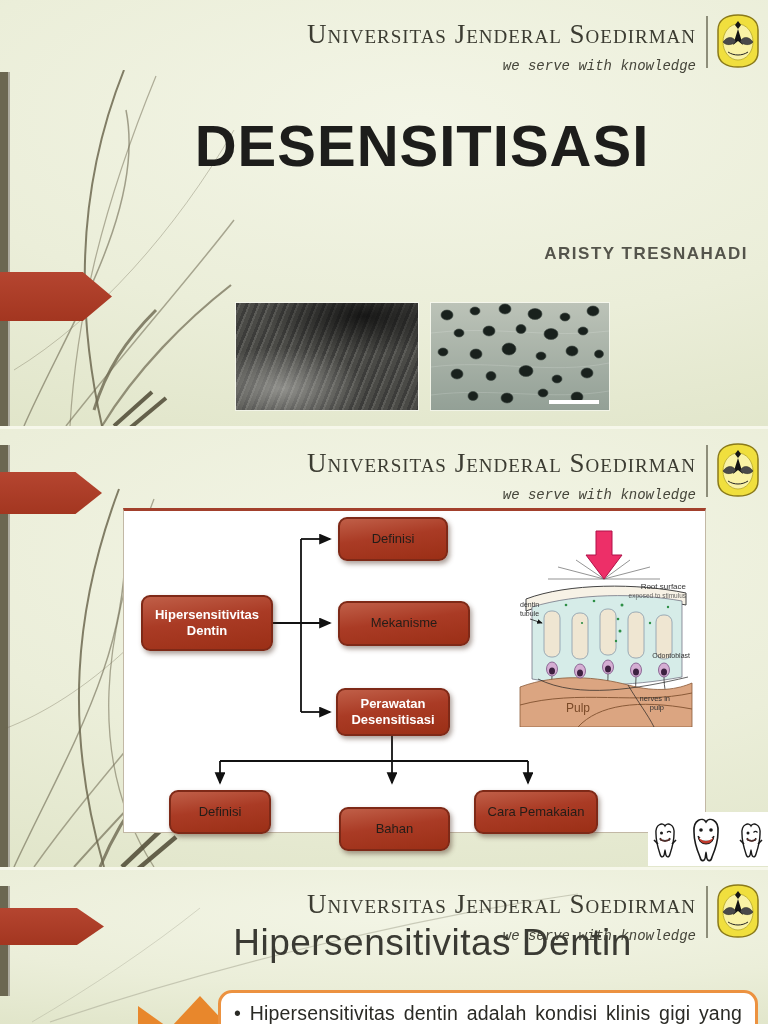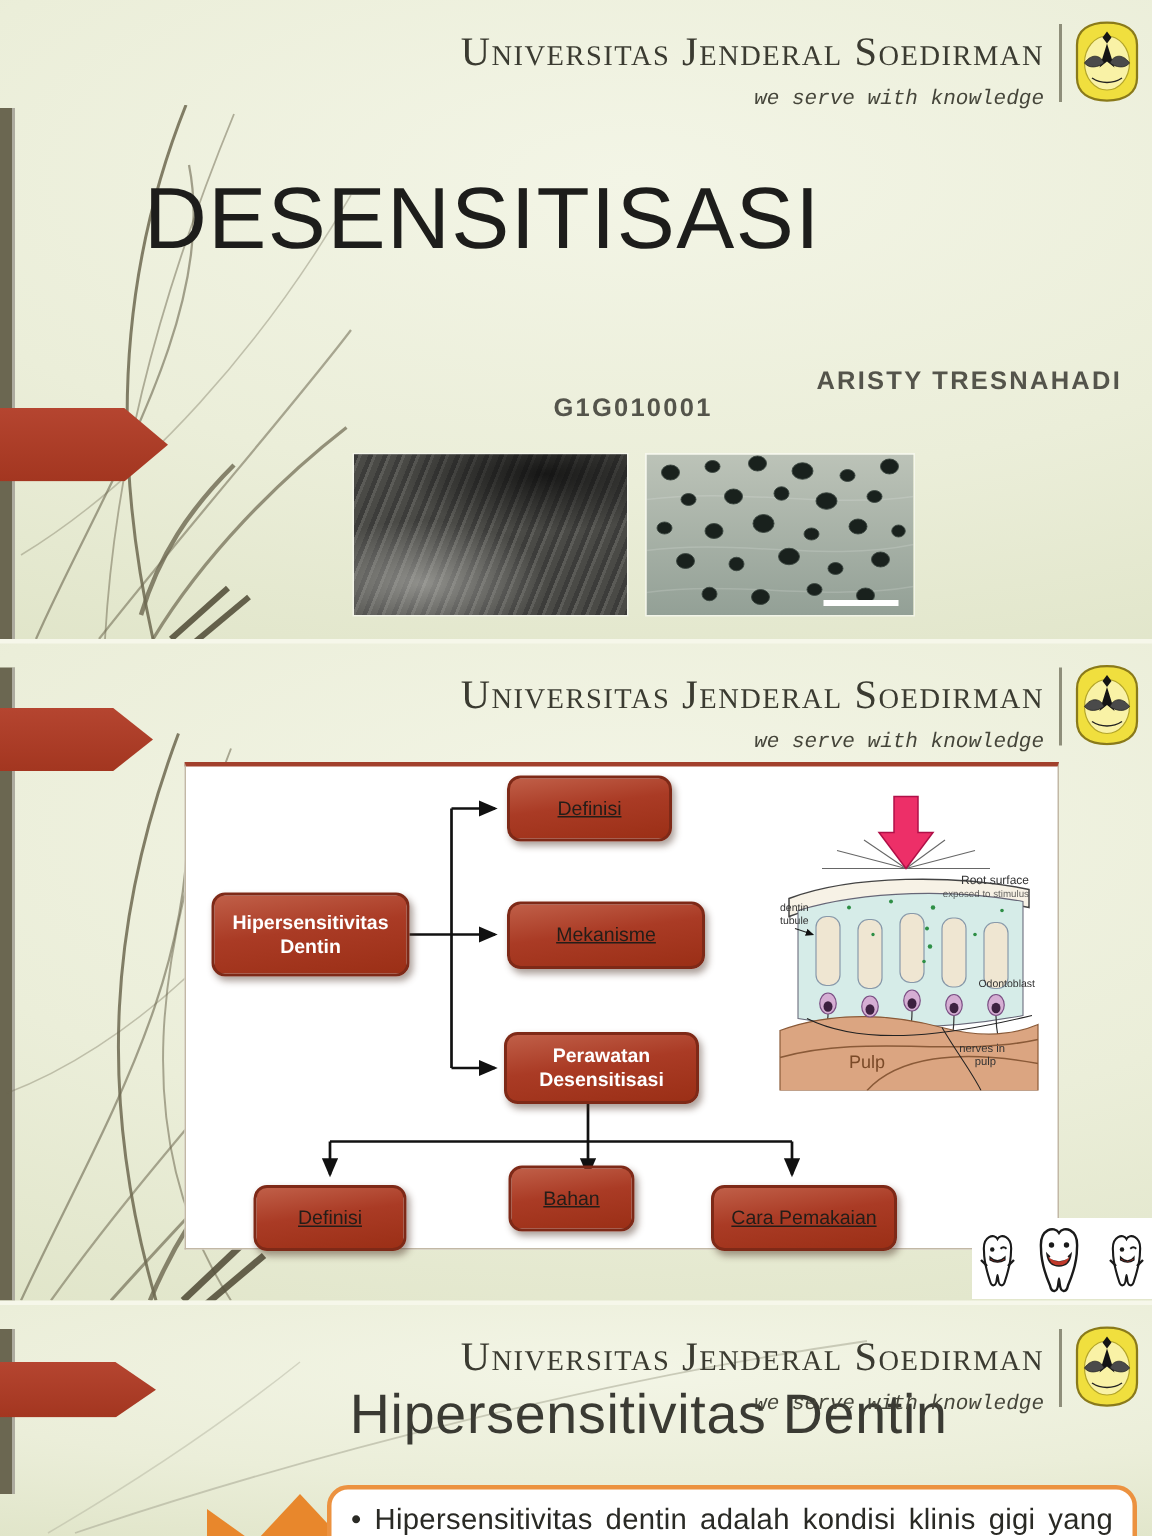--- a/index.html
+++ b/index.html
@@ -17,22 +17,22 @@
            clip-path:polygon(0 0,74% 0,100% 50%,74% 100%,0 100%);z-index:5;}
 
   .slide-header{position:absolute;top:14px;right:8px;display:flex;align-items:flex-start;z-index:6;}
   .uni-text{text-align:right;padding-top:6px;}
   .uni-name{font-family:"Liberation Serif",serif;font-variant:small-caps;font-size:27px;
             letter-spacing:1px;color:#3b3b31;line-height:1.05;}
   .uni-tagline{font-family:Liberation Mono, monospace;font-style:italic;font-size:14px;color:#45453a;margin-top:10px;}
   .hdr-divider{width:2px;height:52px;background:#8e8e7a;margin:2px 8px 0 10px;}
   .logo{flex:0 0 auto;}
 
-  .s1-title{position:absolute;left:96px;right:20px;top:112px;margin:0;
-            font-size:58px;font-weight:400;letter-spacing:1px;color:#1d1d1b;}
+  .s1-title{position:absolute;left:96px;right:20px;top:112px;margin:0;text-align:center;
+            font-size:58px;font-weight:700;letter-spacing:1px;color:#1d1d1b;}
   .s1-author{position:absolute;left:96px;right:20px;top:244px;text-align:right;
              font-size:17px;font-weight:700;letter-spacing:1.5px;color:#54544b;}
   .s1-id{position:absolute;left:96px;right:20px;top:262px;text-align:center;
          font-size:17px;font-weight:700;letter-spacing:1.5px;color:#54544b;}
   .img-row{position:absolute;left:96px;right:20px;top:303px;display:flex;justify-content:center;gap:13px;}
   .sem-left{width:182px;height:107px;
     background:
       radial-gradient(90% 60% at 70% 12%, rgba(10,10,10,.8), transparent 60%),
       radial-gradient(70% 60% at 25% 80%, rgba(215,215,210,.5), transparent 65%),
       repeating-linear-gradient(112deg, #3c3c3a 0 3px, #5b5b57 3px 5px, #4a4a46 5px 9px),
@@ -40,21 +40,21 @@
     box-shadow:0 0 0 1px rgba(255,255,255,.5);}
   .sem-right{box-shadow:0 0 0 1px rgba(255,255,255,.5);}
 
   .panel{position:absolute;left:123px;top:79px;width:583px;height:325px;background:#fff;
          border:1px solid #c2b8a5;border-top:3px solid #a2402c;box-sizing:border-box;}
   .fc-lines{position:absolute;left:0;top:0;pointer-events:none;}
   .fbox{position:absolute;display:flex;align-items:center;justify-content:center;text-align:center;
         background:linear-gradient(172deg,#c05f48 0%,#aa3b25 45%,#9b2f16 100%);
         border:2px solid #7e2917;border-radius:9px;box-shadow:2px 3px 5px rgba(70,45,30,.45);
         font-size:13px;line-height:1.25;padding:2px 5px;box-sizing:border-box;}
-  .fbox.dark{color:#241d18;font-weight:400;text-decoration:underline;}
+  .fbox.dark{color:#241d18;font-weight:400;}
   .fbox.light{color:#ffffff;font-weight:700;}
   .anatomy{position:absolute;left:394px;top:16px;}
   .teeth-strip{position:absolute;left:648px;top:383px;width:120px;height:54px;background:#ffffff;z-index:7;}
 
   .s3-title{position:absolute;left:105px;right:8px;top:52px;margin:0;text-align:center;
             font-size:37px;font-weight:400;letter-spacing:.5px;color:#3a3a33;}
   .bullet-box{position:absolute;left:218px;top:120px;width:540px;height:70px;background:#fff;
               border:3px solid #ec9240;border-radius:14px;box-sizing:border-box;padding:9px 13px 0 13px;}
   .bullet-line{font-size:19.5px;color:#2a2a25;letter-spacing:.2px;
                text-align:justify;text-align-last:justify;}
@@ -94,21 +94,20 @@
         <path d="M22,7 L25,11 L22,15 L19,11 Z" fill="#141414"></path>
         <path d="M22,15 L27,31 L22,27 L17,31 Z" fill="#141414"></path>
         <path d="M7,28 C12,21 18,23 20,28 C16,31 10,32 7,28 Z" fill="#4a4a4a" stroke="#222" stroke-width=".5"></path>
         <path d="M37,28 C32,21 26,23 24,28 C28,31 34,32 37,28 Z" fill="#4a4a4a" stroke="#222" stroke-width=".5"></path>
         <path d="M12,38 C18,42 26,42 32,38" fill="none" stroke="#222" stroke-width="1"></path>
       </svg>
     </header>
 
     <h1 class="s1-title">DESENSITISASI</h1>
     <div class="s1-author">ARISTY TRESNAHADI</div>
-    <div class="s1-id">G1G010001</div>
 
     <div class="img-row">
       <div class="sem-left"></div>
       <svg class="sem-right" width="178" height="107" viewBox="0 0 178 107">
         <defs>
           <linearGradient id="semg" x1="0" y1="0" x2="0" y2="1">
             <stop offset="0" stop-color="#bcc3b8"></stop>
               <stop offset="1" stop-color="#93a096"></stop>
           </linearGradient>
         </defs>
@@ -201,23 +200,23 @@
           <path d="M96,250 L404,250"></path>
           <path d="M96,250 L96,272" marker-end="url(#arr)"></path>
           <path d="M268,250 L268,272" marker-end="url(#arr)"></path>
           <path d="M404,250 L404,272" marker-end="url(#arr)"></path>
         </g>
       </svg>
 
       <div class="fbox light" style="left:17px;top:84px;width:132px;height:56px;">Hipersensitivitas Dentin</div>
       <div class="fbox dark" style="left:214px;top:6px;width:110px;height:44px;">Definisi</div>
       <div class="fbox dark" style="left:214px;top:90px;width:132px;height:45px;">Mekanisme</div>
-      <div class="fbox light" style="left:212px;top:177px;width:130px;height:48px;">Perawatan Desensitisasi</div>
+      <div class="fbox light" style="left:212px;top:177px;width:114px;height:48px;">Perawatan Desensitisasi</div>
       <div class="fbox dark" style="left:45px;top:279px;width:102px;height:44px;">Definisi</div>
-      <div class="fbox dark" style="left:215px;top:266px;width:84px;height:44px;">Bahan</div>
+      <div class="fbox dark" style="left:215px;top:296px;width:111px;height:44px;">Bahan</div>
       <div class="fbox dark" style="left:350px;top:279px;width:124px;height:44px;">Cara Pemakaian</div>
 
       <svg class="anatomy" width="176" height="200" viewBox="0 0 176 200">
         <g stroke="#666" stroke-width=".7">
           <line x1="86" y1="52" x2="40" y2="40"></line>
             <line x1="86" y1="52" x2="58" y2="33"></line>
           <line x1="86" y1="52" x2="112" y2="33"></line>
             <line x1="86" y1="52" x2="132" y2="40"></line>
           <line x1="86" y1="52" x2="30" y2="52"></line>
             <line x1="86" y1="52" x2="142" y2="52"></line>

